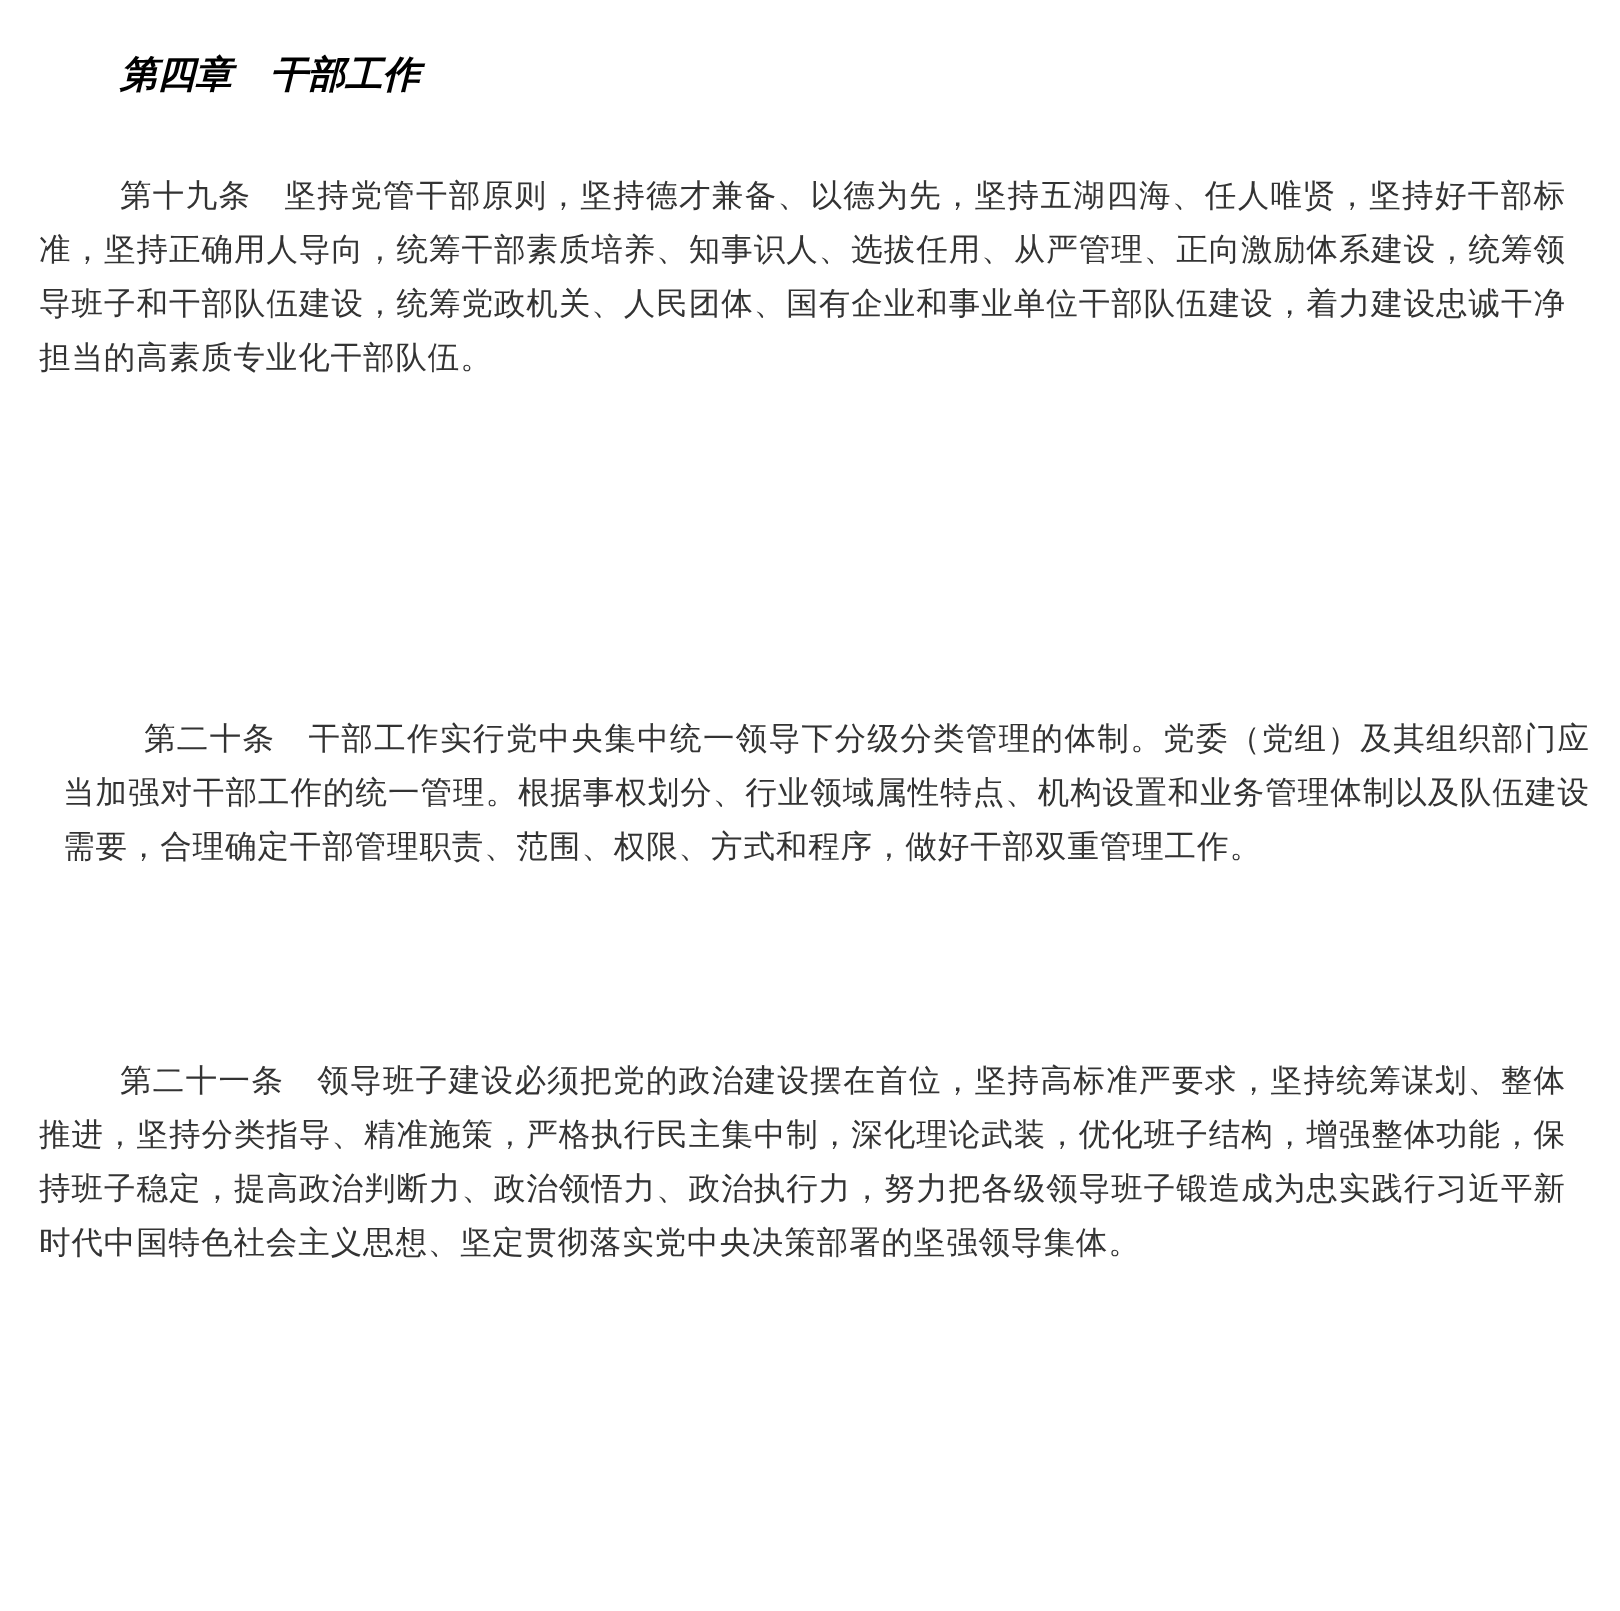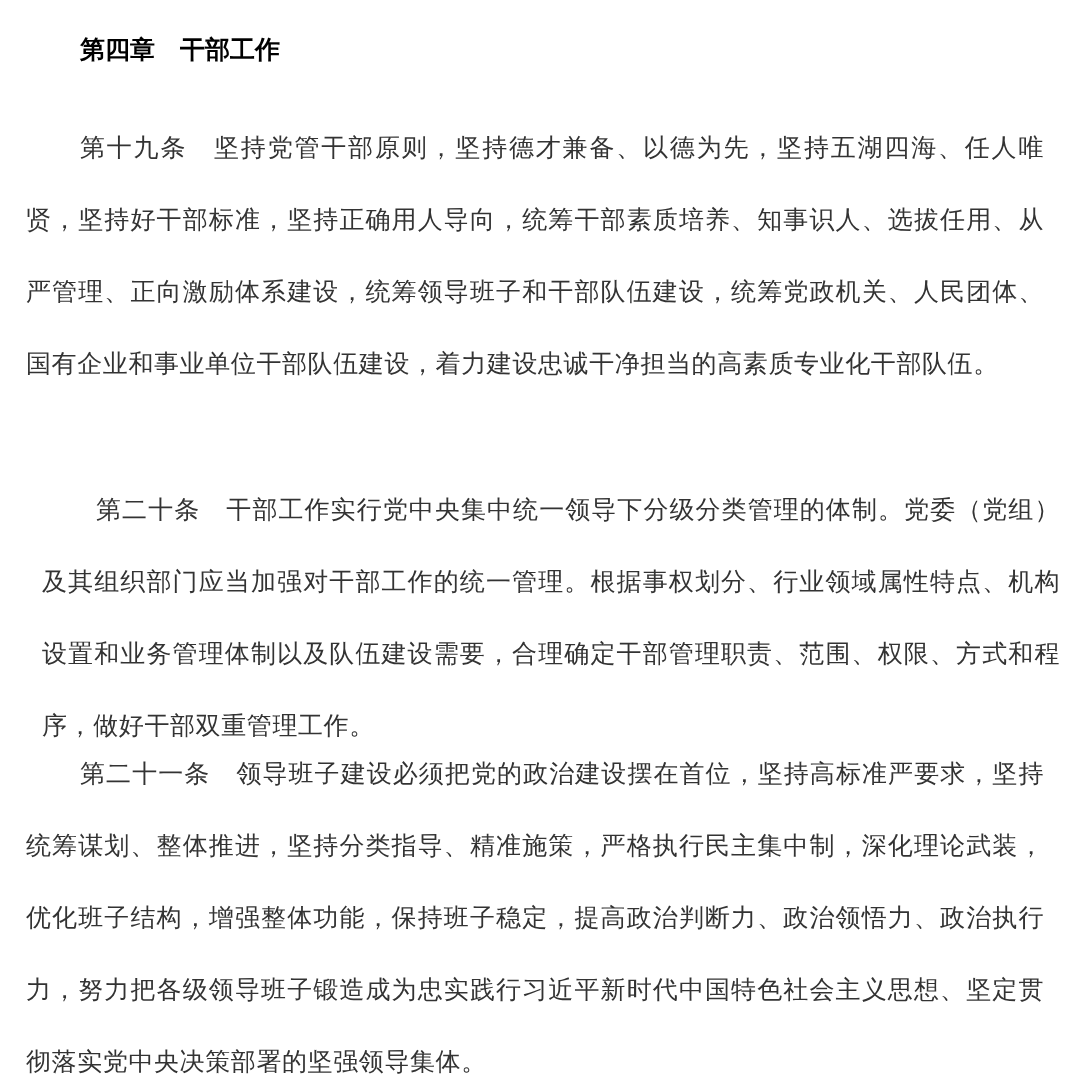--- a/index.html
+++ b/index.html
@@ -5,32 +5,32 @@
   html, body { margin: 0; padding: 0; background: #ffffff; }
   body {
     width: 1080px; height: 1074px; overflow: hidden;
     font-family: "DejaVu Sans", "Liberation Sans", sans-serif;
     color: #333333;
   }
   .doc { position: relative; padding: 0 38px 0 26px; }
   .chapter {
     position: absolute; left: 80px; top: 30px;
     font-size: 25px; font-weight: bold; color: #000000;
-    letter-spacing: 0px; line-height: 40px; white-space: pre;
+    letter-spacing: 0px; line-height: 40px; white-space: pre; font-style: italic;
   }
   .para {
     position: absolute; left: 26px; width: 1018px;
-    font-size: 25px; line-height: 72px;
+    font-size: 21px; line-height: 36px;
     text-indent: 54px; text-align: justify; text-align-last: left;
     letter-spacing: 0.6px;
     word-break: break-all;
   }
   .p1 { top: 112px; }
   .p2 { top: 458px; }
-  .p3 { top: 738px; font-family: Liberation Serif, serif; }
+  .p3 { top: 702px; font-family: Liberation Serif, serif; }
   .label { white-space: pre; }
 </style>
 </head>
 <body>
 
 <div class="doc">
   <div class="chapter">第四章　干部工作</div>
 
   <p class="para p1" style="margin:0"><span class="label">第十九条　</span><span>坚持党管干部原则，坚持德才兼备、以德为先，坚持五湖四海、任人唯贤，坚持好干部标准，坚持正确用人导向，统筹干部素质培养、知事识人、选拔任用、从严管理、正向激励体系建设，统筹领导班子和干部队伍建设，统筹党政机关、人民团体、国有企业和事业单位干部队伍建设，着力建设忠诚干净担当的高素质专业化干部队伍。</span></p>
 

